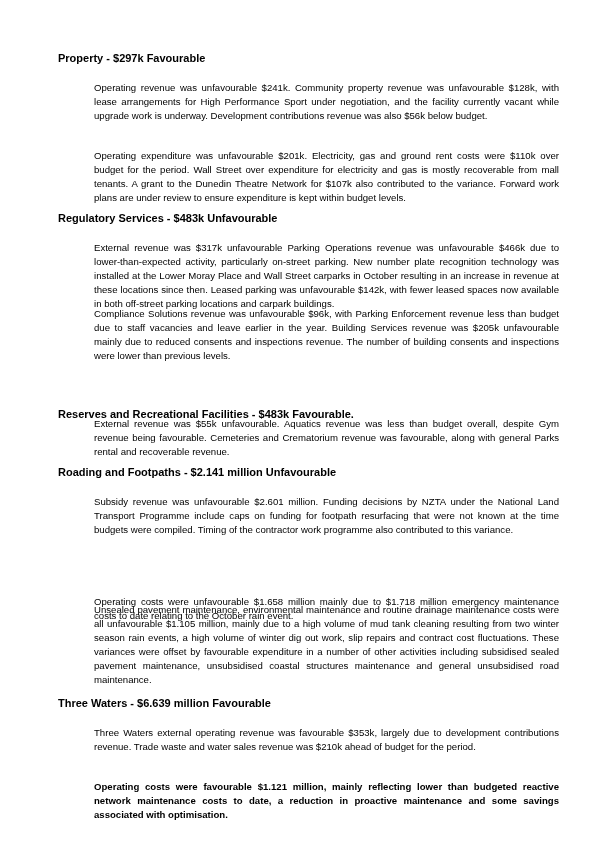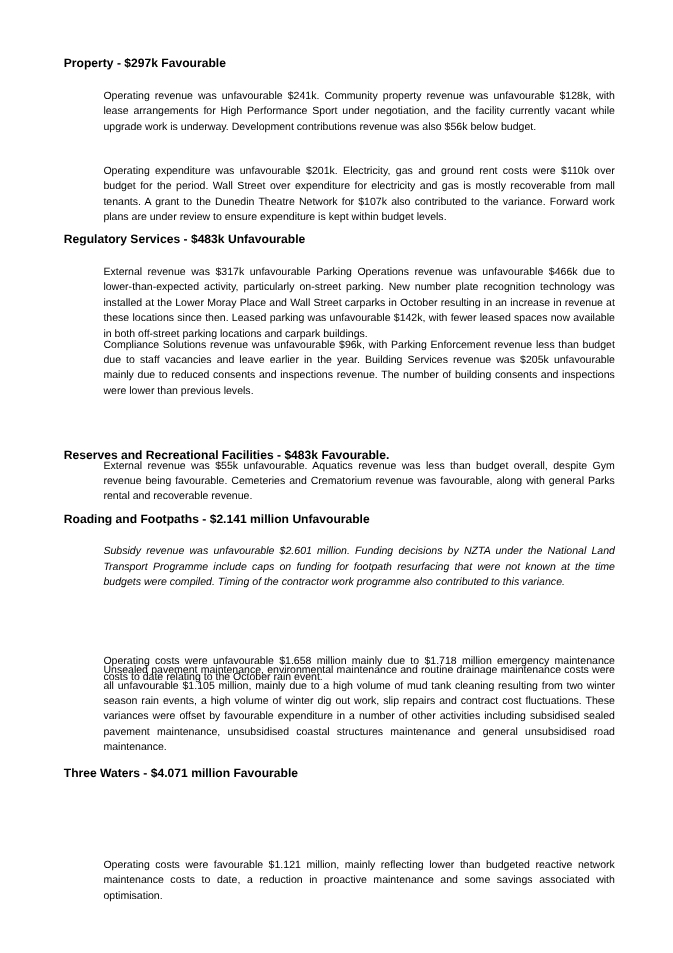--- a/index.html
+++ b/index.html
@@ -31,20 +31,21 @@
   <p class="para" style="top:143px;">Operating expenditure was unfavourable $201k.  Electricity, gas and ground rent costs were $110k over budget for the period. Wall Street over expenditure for electricity and gas is mostly recoverable from mall tenants. A grant to the Dunedin Theatre Network for $107k also contributed to the variance. Forward work plans are under review to ensure expenditure is kept within budget levels.</p>
 
   <div class="heading" style="top:212px;">Regulatory Services - $483k Unfavourable</div>
   <p class="para" style="top:235px;">External revenue was $317k unfavourable Parking Operations revenue was unfavourable $466k due to lower-than-expected activity, particularly on-street parking. New number plate recognition technology was installed at the Lower Moray Place and Wall Street carparks in October resulting in an increase in revenue at these locations since then.  Leased parking was unfavourable $142k, with fewer leased spaces now available in both off-street parking locations and carpark buildings.</p>
   <p class="para" style="top:301px;">Compliance Solutions revenue was unfavourable $96k, with Parking Enforcement revenue less than budget due to staff vacancies and leave earlier in the year.  Building Services revenue was $205k unfavourable mainly due to reduced consents and inspections revenue. The number of building consents and inspections were lower than previous levels.</p>
 
   <div class="heading" style="top:408px;">Reserves and Recreational Facilities - $483k Favourable.</div>
   <p class="para" style="top:411px;">External revenue was $55k unfavourable. Aquatics revenue was less than budget overall, despite Gym revenue being favourable.  Cemeteries and Crematorium revenue was favourable, along with general Parks rental and recoverable revenue.</p>
 
   <div class="heading" style="top:466px;">Roading and Footpaths - $2.141 million Unfavourable</div>
-  <p class="para" style="top:489px;font-style:italic;">Subsidy revenue was unfavourable $2.601 million. Funding decisions by NZTA under the National Land Transport Programme include caps on funding for footpath resurfacing that were not known at the time budgets were compiled.  Timing of the contractor work programme also contributed to this variance.</p>
+  <p class="para" style="top:489px;">Subsidy revenue was unfavourable $2.601 million. Funding decisions by NZTA under the National Land Transport Programme include caps on funding for footpath resurfacing that were not known at the time budgets were compiled.  Timing of the contractor work programme also contributed to this variance.</p>
   <p class="para" style="top:589px;">Operating costs were unfavourable $1.658 million mainly due to $1.718 million emergency maintenance costs to date relating to the October rain event.</p>
   <p class="para" style="top:597px;">Unsealed pavement maintenance, environmental maintenance and routine drainage maintenance costs were all unfavourable $1.105 million, mainly due to a high volume of mud tank cleaning resulting from two winter season rain events, a high volume of winter dig out work, slip repairs and contract cost fluctuations. These variances were offset by favourable expenditure in a number of other activities including subsidised sealed pavement maintenance, unsubsidised coastal structures maintenance and general unsubsidised road maintenance.</p>
 
-  <div class="heading" style="top:697px;">Three Waters - $4.071 million Favourable</div>
-  <p class="para" style="top:774px;">Operating costs were favourable $1.121 million, mainly reflecting lower than budgeted reactive network maintenance costs to date, a reduction in proactive maintenance and some savings associated with optimisation.</p>
+  <div class="heading" style="top:697px;">Three Waters - $6.639 million Favourable</div>
+  <p class="para" style="top:720px;">Three Waters external operating revenue was favourable $353k, largely due to development contributions revenue. Trade waste and water sales revenue was $210k ahead of budget for the period.</p>
+  <p class="para" style="top:774px;font-weight:bold;">Operating costs were favourable $1.121 million, mainly reflecting lower than budgeted reactive network maintenance costs to date, a reduction in proactive maintenance and some savings associated with optimisation.</p>
 
 </div>
 
 </body></html>

